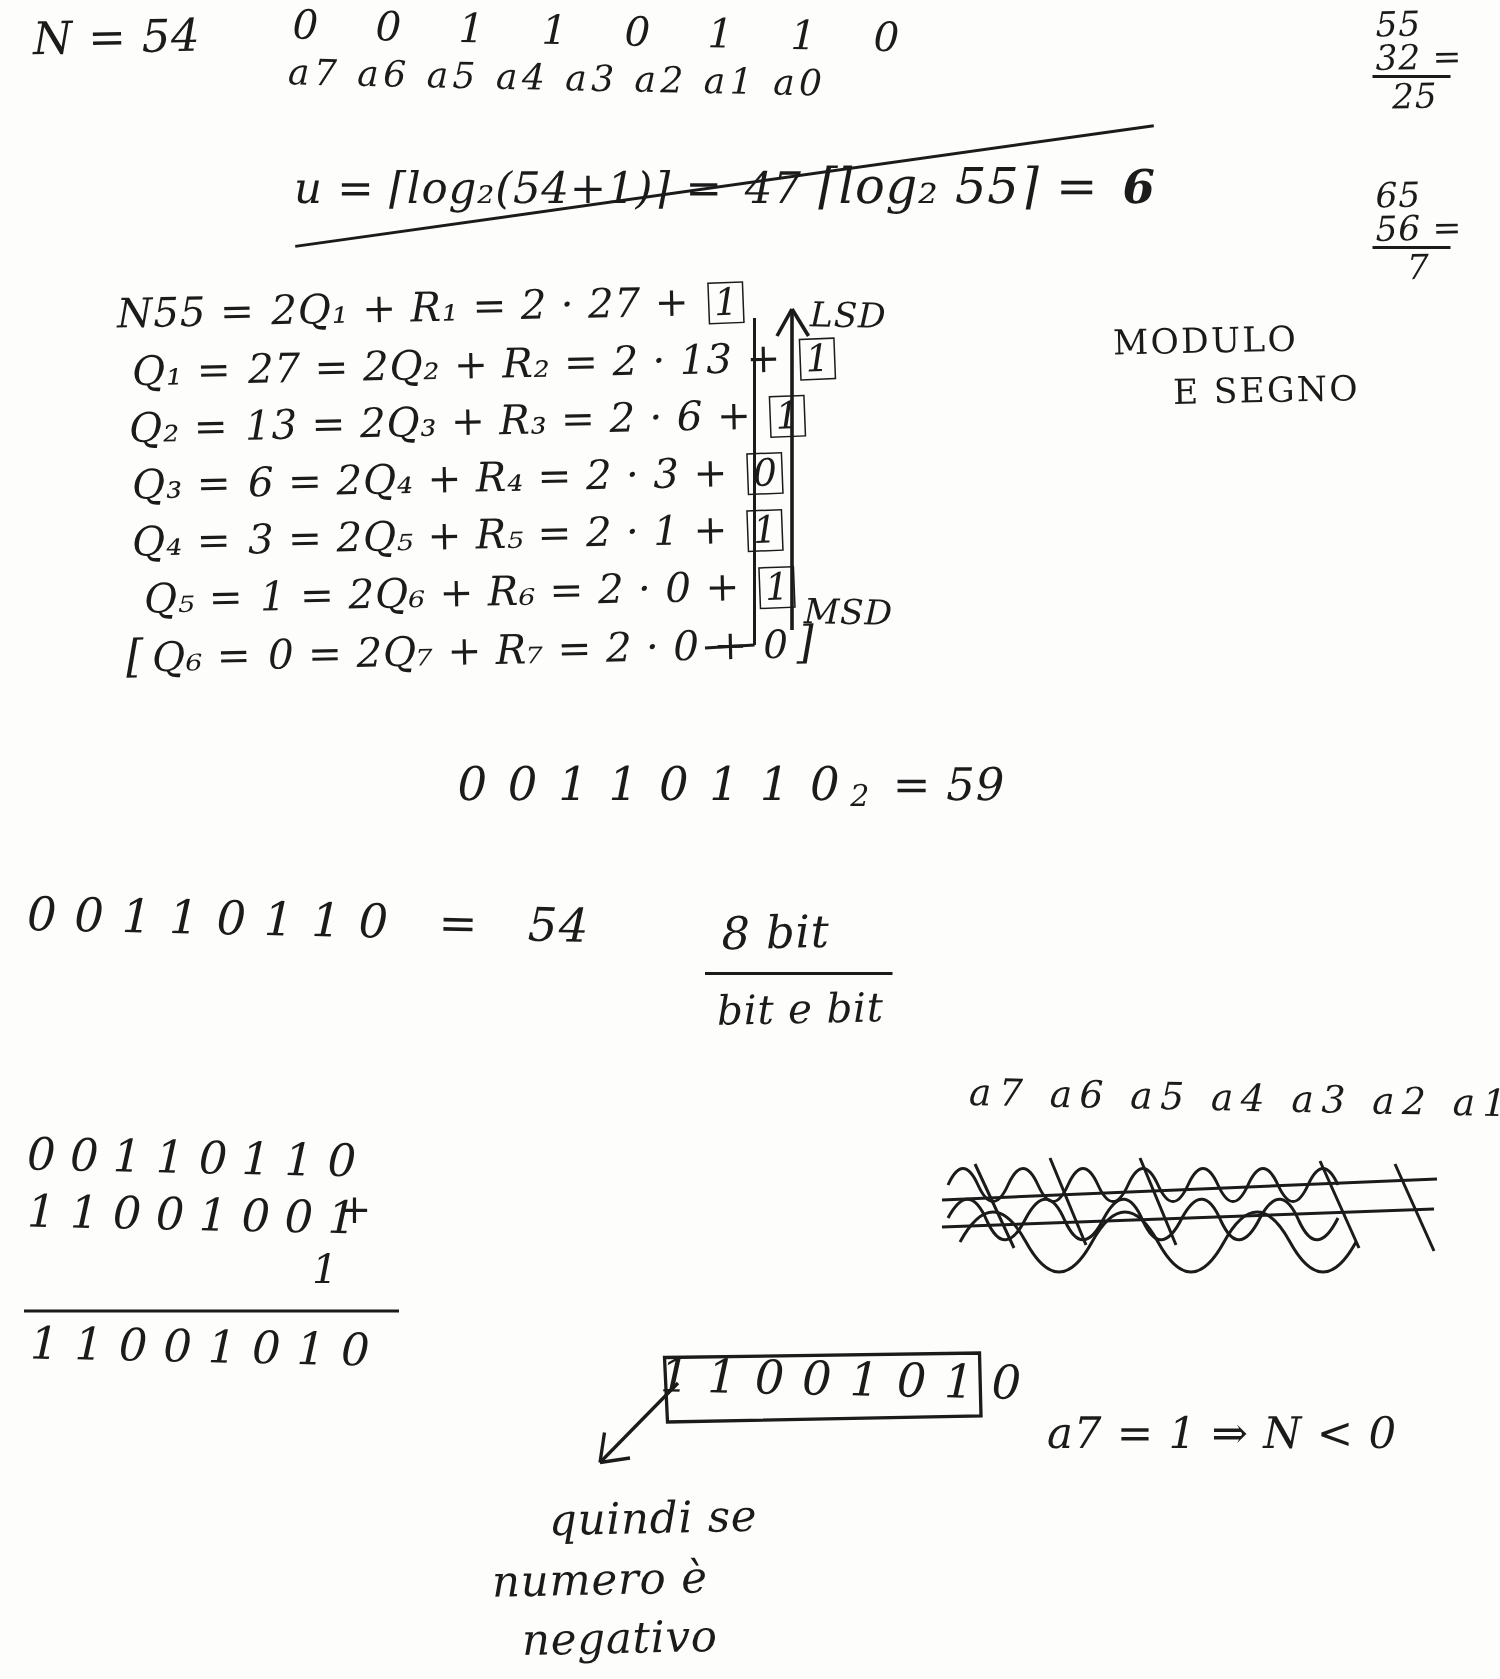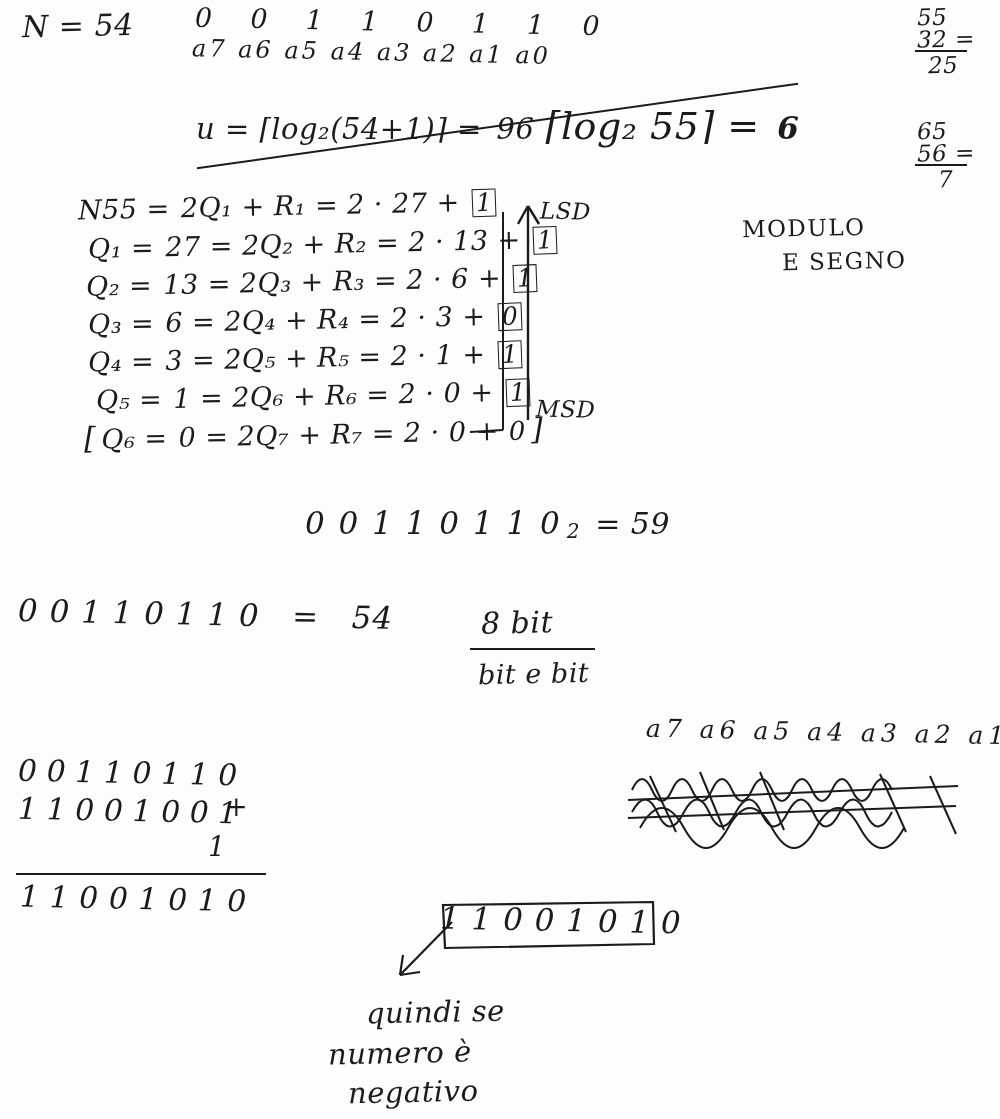--- a/index.html
+++ b/index.html
@@ -78,22 +78,22 @@
   <div class="rule" style="left:915px; top:50px; width:52px;"></div>
   <div class="ink rot1" style="left:928px; top:52px; font-size:23px;">25</div>
 
   <div class="ink rot1" style="left:917px; top:118px; font-size:23px;">65</div>
   <div class="ink rot1" style="left:917px; top:140px; font-size:23px;">56 =</div>
   <div class="rule" style="left:915px; top:164px; width:52px;"></div>
   <div class="ink rot1" style="left:938px; top:166px; font-size:23px;">7</div>
 
   <div style="position:absolute; left:196px; top:104px;">
     <span class="ink" style="position:static; font-size:29px;">u = ⌈log₂(54+1)⌉ = </span>
-    <span class="ink strike" style="position:static; font-size:29px;">96</span>
-    <span class="ink" style="position:static; font-size:38px; margin-left:6px;">⌈log₂ 55⌉ = </span>
+    <span class="ink strike" style="position:static; font-size:29px;">47</span>
+    <span class="ink" style="position:static; font-size:33px; margin-left:6px;">⌈log₂ 55⌉ = </span>
     <span class="ink" style="position:static; font-size:31px; font-weight:bold;">6</span>
   </div>
 
   <div style="position:absolute; left:78px; top:190px;">
 
     <div class="rot1" style="position:absolute; left:0px; top:0px; white-space:nowrap;">
       <span class="ink" style="position:static; font-size:27px;">N55 =</span>
       <span class="ink" style="position:static; font-size:27px; margin-left:6px;">2Q₁ + R₁ = 2 · 27 +</span>
       <span class="ink boxed" style="position:static; font-size:25px; margin-left:7px;">1</span>
     </div>
@@ -195,18 +195,21 @@
     <div class="ink rot3" style="position:absolute; left:2px; top:126px; font-size:30px;">1 1 0 0 1 0 1 0</div>
   </div>
 
   <div style="position:absolute; left:440px; top:902px;">
     <div class="ink rot3" style="position:static; font-size:31px; letter-spacing:1px;">1 1 0 0 1 0 1 0</div>
   </div>
   <svg class="overlay">
     <path d="M443 905 L653 902 L654 944 L445 948 Z" fill="none" stroke="#1b1b1b" stroke-width="2.2"></path>
   </svg>
 
+  <div style="position:absolute; left:698px; top:938px;">
+    <span class="ink" style="position:static; font-size:29px;">a7 = 1 ⇒ N &lt; 0</span>
+  </div>
 
   <div class="ink rot1" style="left:366px; top:995px; font-size:29px;">quindi se</div>
   <div class="ink rot1" style="left:328px; top:1036px; font-size:29px;">numero è</div>
   <div class="ink rot1" style="left:348px; top:1075px; font-size:29px;">negativo</div>
 
 </div>
 
 </body></html>

